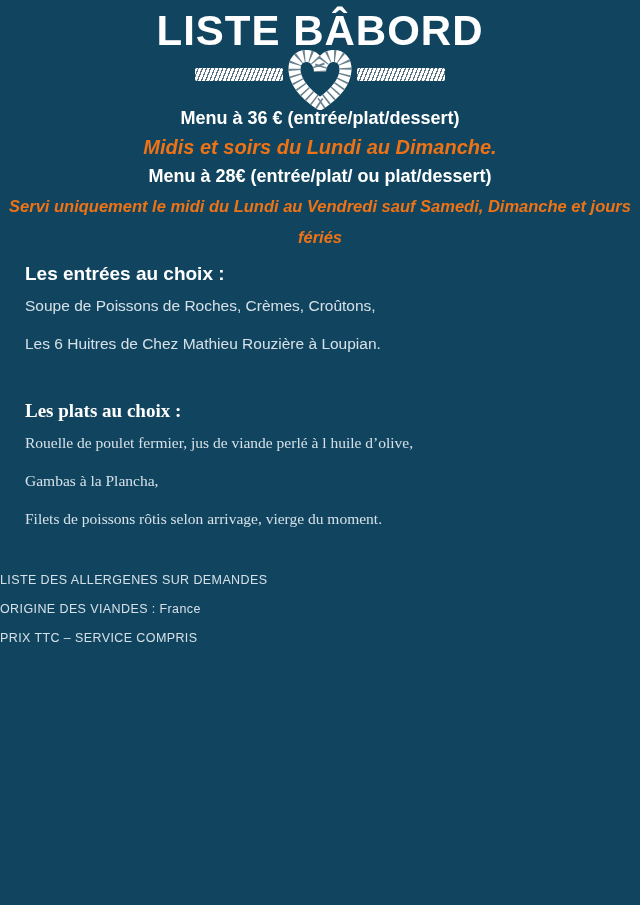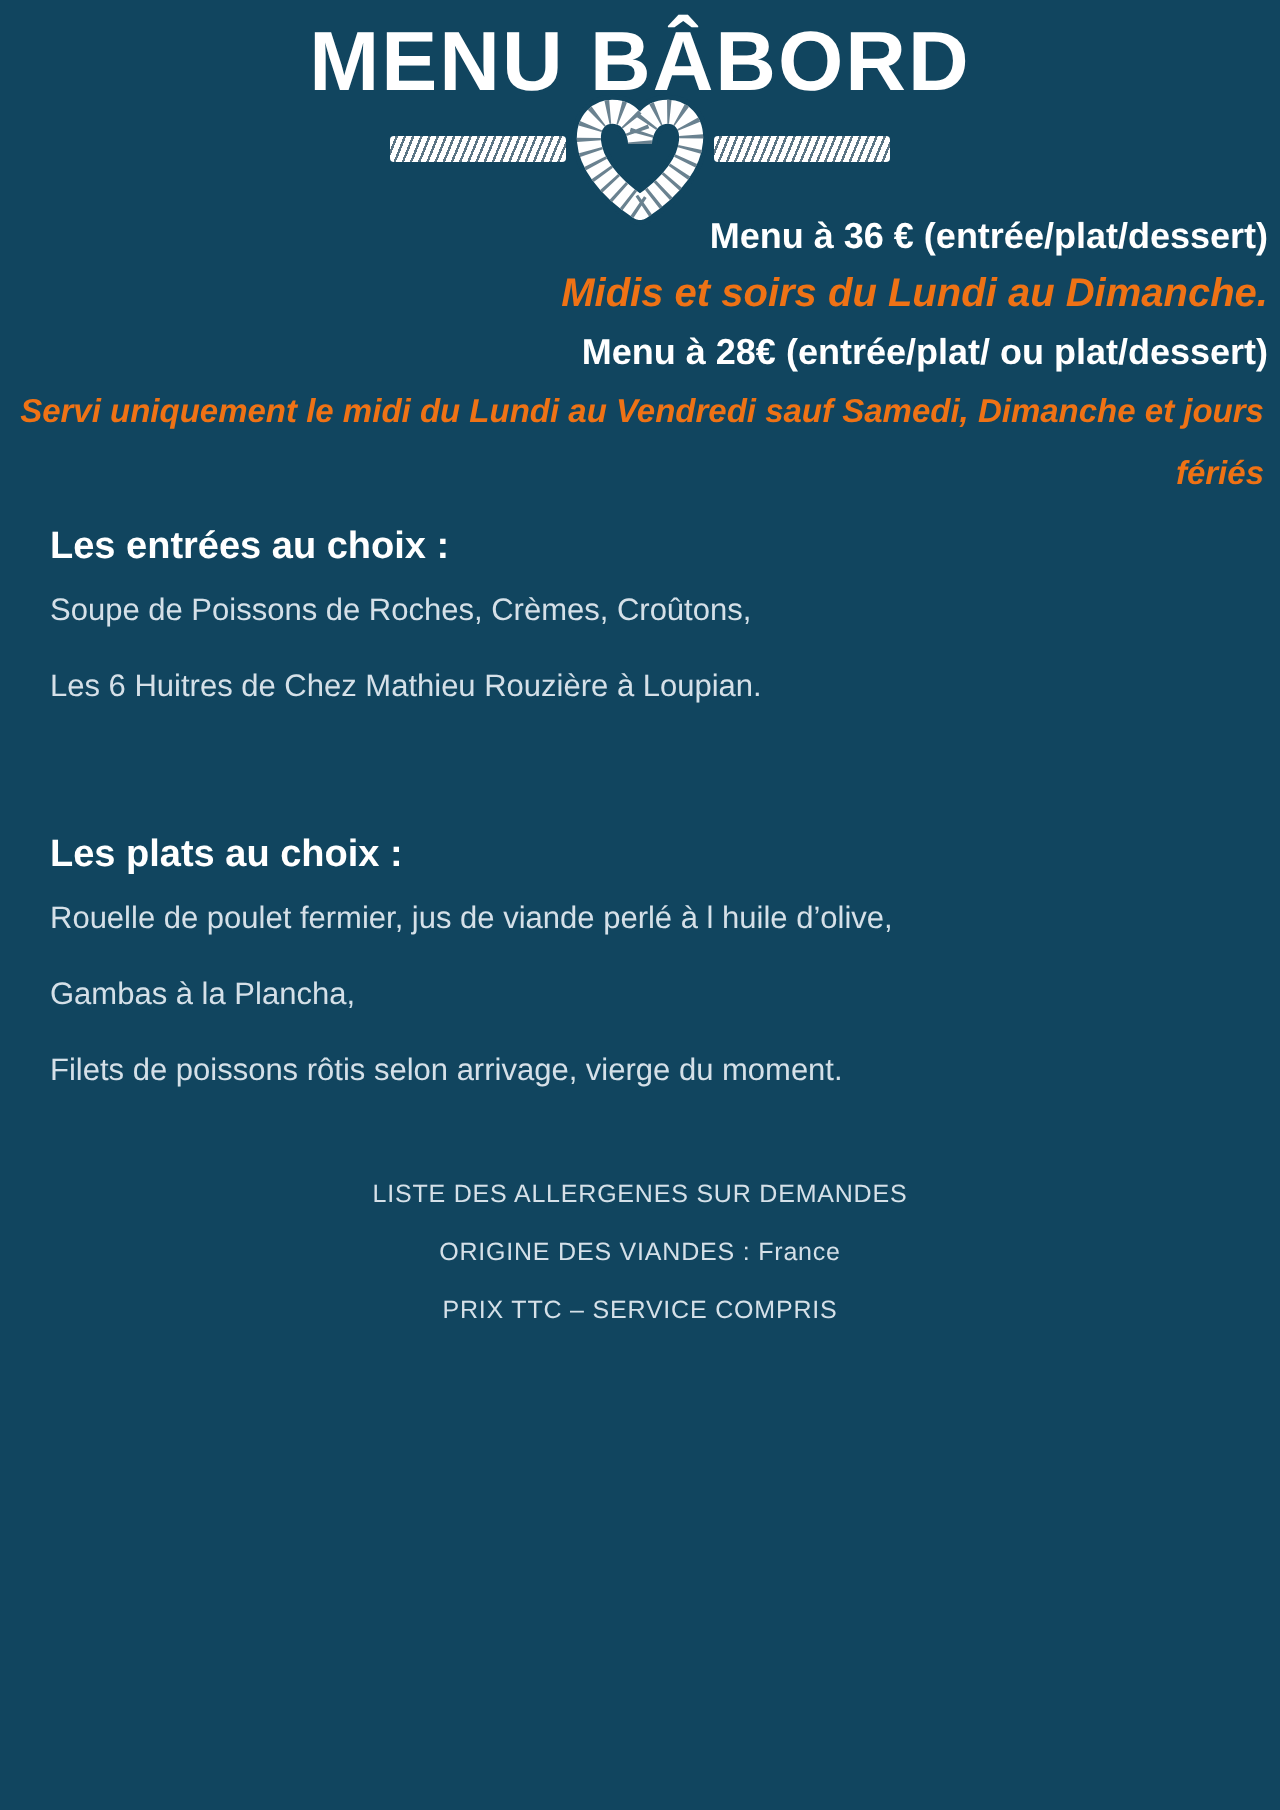--- a/index.html
+++ b/index.html
@@ -41,21 +41,21 @@
   }
   .rope-line.left{left:0;width:88px;}
   .rope-line.right{right:0;width:88px;}
   .knot-svg{
     position:absolute;
     left:78px;top:0;
     overflow:visible;
   }
 
   
-  .menus{margin:0;padding:0 6px;text-align:right;}
+  .menus{margin:0;padding:0 6px;text-align:center;}
   .menu-price{
     color:#ffffff;
     font-weight:bold;
     font-size:18px;
     line-height:29px;
     margin:0;
   }
   .menu-schedule{
     color:#ef7215;
     font-weight:bold;
@@ -66,55 +66,55 @@
   }
   .menu-schedule.long{
     line-height:31px;
     font-size:16.5px;
     padding:0 2px;
   }
 
   
   .sections{margin-top:8px;padding:0 22px 0 25px;}
   .section{margin:0;}
-  .section + .section{margin-top:52px;}
+  .section + .section{margin-top:35px;font-family:Liberation Serif, serif;}
   .section-heading{
     color:#ffffff;
     font-weight:bold;
     font-size:19px;
     line-height:26px;
     margin:0;
   }
   .menu-item{
     color:#d5e0e8;
     font-size:15.5px;
     line-height:38px;
     margin:0;
     white-space:nowrap;
   }
 
   
   .footer{
     margin-top:28px;
-    text-align:center;
+    text-align:left;
   }
   .footer-line{
     color:#d5e0e8;
     font-size:12.5px;
     line-height:29px;
     letter-spacing:0.4px;
     margin:0;
   }
 </style>
 </head>
 <body>
 
 <div class="page">
 
-  <h1 class="title">MENU BÂBORD</h1>
+  <h1 class="title">LISTE BÂBORD</h1>
 
   <div class="rope-wrap">
     <div class="rope-line left"></div>
     <div class="rope-line right"></div>
     <svg class="knot-svg" width="94" height="58" viewBox="0 0 94 58">
 
       <path d="M47,56 C12,33 18,6 35,8 C44,9 47,19 47,24 C47,19 50,9 59,8 C76,6 82,33 47,56" fill="none" stroke="#11455f" stroke-width="17" stroke-linecap="round"></path>
 
       <path d="M47,56 C12,33 18,6 35,8 C44,9 47,19 47,24 C47,19 50,9 59,8 C76,6 82,33 47,56" fill="none" stroke="#ffffff" stroke-width="12" stroke-linecap="round"></path>
 

